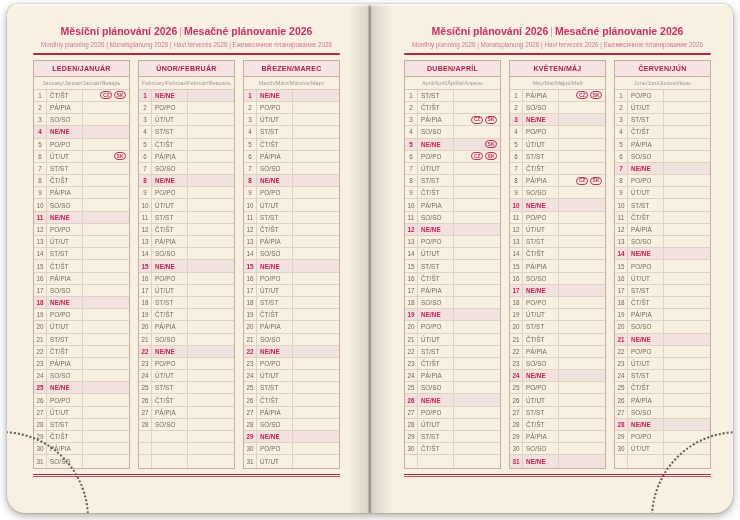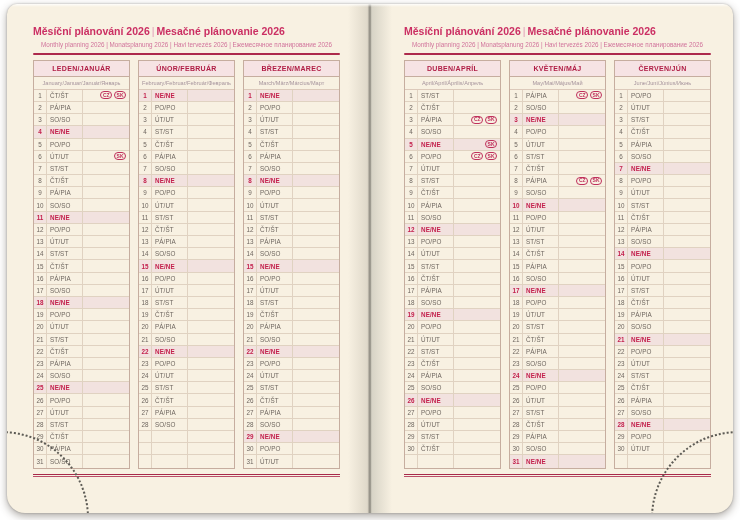--- a/index.html
+++ b/index.html
@@ -10,21 +10,21 @@
         box-shadow:0 3px 9px rgba(70,62,50,.45),0 0 2px rgba(0,0,0,.3);}
   .book::after{content:'';position:absolute;left:0;right:0;top:0;height:3px;
         background:linear-gradient(rgba(255,255,255,.85),rgba(255,255,255,0));pointer-events:none;}
   .pages{display:flex;height:100%;}
   .page{width:50%;box-sizing:border-box;position:relative;}
   .page.left{padding:21px 30px 0 26px;}
   .page.right{padding:21px 22px 0 34px;}
   .gutter{position:absolute;top:0;bottom:0;left:50%;width:44px;transform:translateX(-50%);
         background:linear-gradient(90deg,rgba(110,104,92,0) 0%,rgba(110,104,92,.18) 44%,
         #87847b 50%,#d7d3c6 54%,rgba(215,211,198,0) 100%);pointer-events:none;}
-  .page-title{text-align:left;font-size:10.5px;font-weight:bold;color:#cb2f63;
+  .page-title{text-align:center;font-size:10.5px;font-weight:bold;color:#cb2f63;
         line-height:13px;white-space:nowrap;}
   .page-title .sep{color:#e19ab6;font-weight:normal;padding:0 2px;}
   .page-subtitle{text-align:center;font-size:6.3px;color:#d1739b;margin-top:2px;
         line-height:9px;white-space:nowrap;}
   .hrule{height:1.8px;background:#ad2a4c;margin-top:4px;border-radius:1px;}
   .months-row{display:flex;gap:8px;margin-top:5px;}
   .month{flex:1;border:1px solid #c6ad9f;box-sizing:border-box;}
   .month-header{height:15px;line-height:15px;text-align:center;font-size:7px;font-weight:bold;
         letter-spacing:.3px;color:#b01d45;background:#f6e3e4;border-bottom:1px solid #c6ad9f;}
   .month-intl{height:12px;line-height:12px;text-align:center;font-size:5.6px;color:#a5939c;

